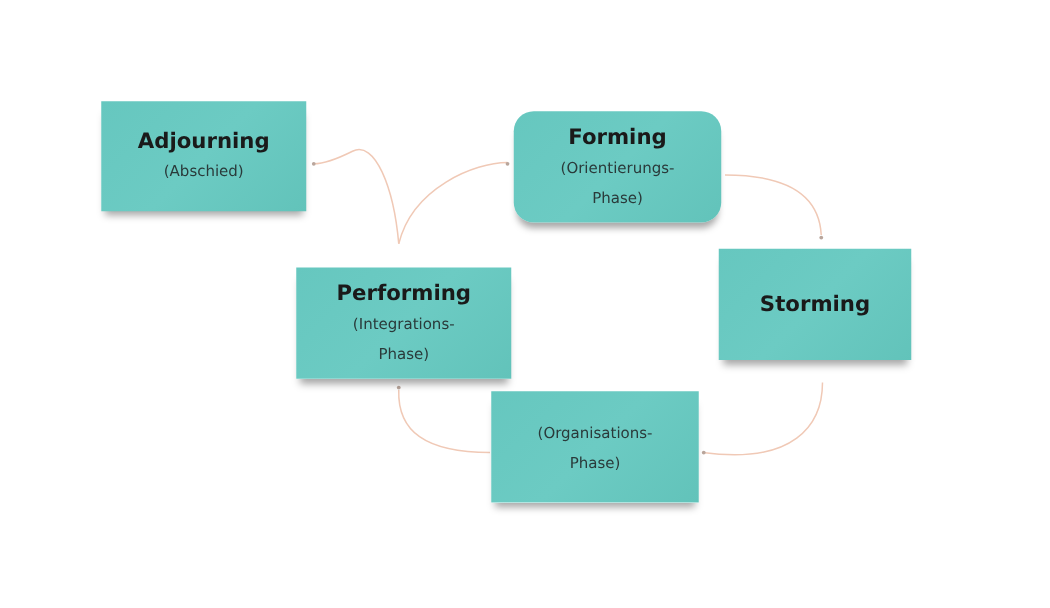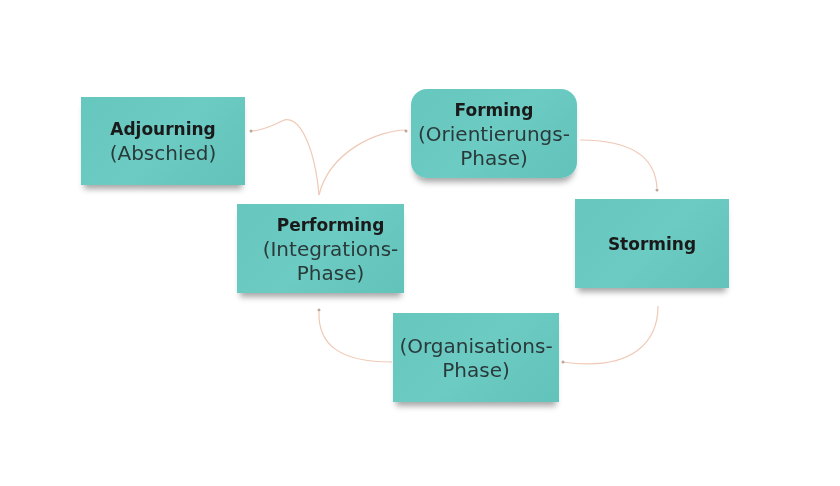--- a/index.html
+++ b/index.html
@@ -8,21 +8,21 @@
     font-family: "DejaVu Sans", sans-serif;
   }
   .note {
     position: absolute;
     background: linear-gradient(135deg, #66c7bf 0%, #6ccbc3 50%, #62c3ba 100%);
     box-shadow: 0 7px 6px -3px rgba(0,0,0,0.35);
     display: flex; flex-direction: column; align-items: center; justify-content: center;
     text-align: center; color: #1f2a2a;
   }
   .note .title { font-weight: bold; font-size: 17px; line-height: 24px; color: #1a1a1a; }
-  .note .sub { font-size: 20px; line-height: 24px; color: #2a3a3a; white-space: pre-line; }
+  .note .sub { font-size: 12px; line-height: 24px; color: #2a3a3a; white-space: pre-line; }
   svg.connectors { position: absolute; left: 0; top: 0; }
   svg.connectors path { fill: none; stroke: #f0c9b6; stroke-width: 1.2; }
   svg.connectors circle { fill: #b9a69c; }
 </style>
 </head>
 <body>
 
 <svg class="connectors" width="840" height="486">
 
   <path d="M580,140 C620,140 655,150 657,188"></path>
@@ -34,36 +34,36 @@
   <path d="M392,362 C340,362 318,345 319,312"></path>
   <circle cx="319" cy="310" r="1.5"></circle>
 
   <path d="M319,195 C330,150 380,130 406,130"></path>
   <circle cx="406" cy="131" r="1.5"></circle>
 
   <path d="M319,195 C315,150 300,112 282,121 C268,128 258,131 251,131"></path>
   <circle cx="251" cy="131" r="1.5"></circle>
 </svg>
 
-<div class="note" style="left:81px;top:81px;width:164px;height:88px;margin-top:16px;">
+<div class="note" style="left:81px;top:81px;width:164px;height:88px;">
   <div class="title">Adjourning</div>
   <div class="sub">(Abschied)</div>
 </div>
 
 <div class="note" style="left:411px;top:89px;width:166px;height:89px;border-radius:16px;">
   <div class="title">Forming</div>
   <div class="sub">(Orientierungs-
 Phase)</div>
 </div>
 
 <div class="note" style="left:575px;top:199px;width:154px;height:89px;">
   <div class="title">Storming</div>
 </div>
 
-<div class="note" style="left:237px;top:204px;width:147px;height:89px;padding-left:20px;">
+<div class="note" style="left:237px;top:214px;width:172px;height:89px;">
   <div class="title">Performing</div>
   <div class="sub">(Integrations-
 Phase)</div>
 </div>
 
 <div class="note" style="left:393px;top:313px;width:166px;height:89px;">
   <div class="sub">(Organisations-
 Phase)</div>
 </div>
 

